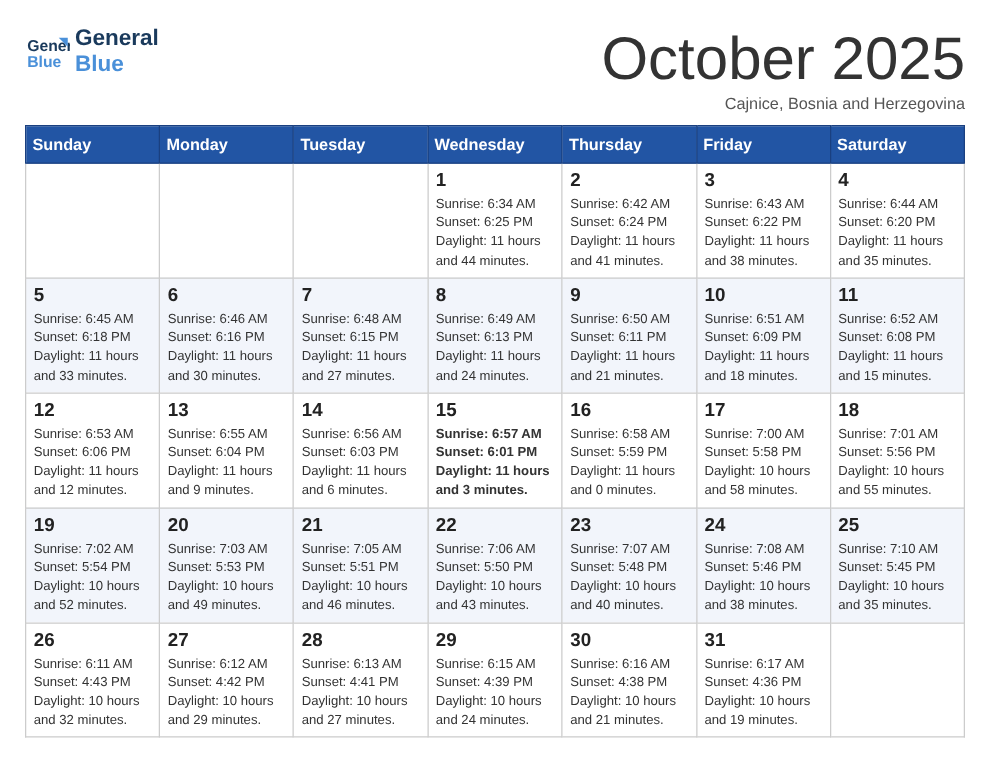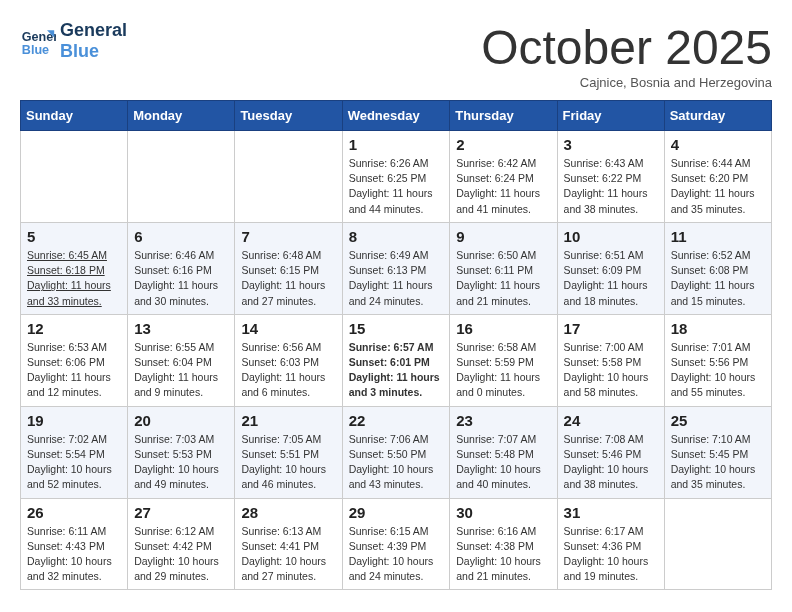--- a/index.html
+++ b/index.html
@@ -117,21 +117,21 @@
         <th>Saturday</th>
       </tr>
   </thead>
   <tbody id="calendar-body">
   <tr>
         <td class="empty-cell"></td>
         <td class="empty-cell"></td>
         <td class="empty-cell"></td>
         <td>
           <div class="day-number">1</div>
-          <div class="day-info" style="white-space: pre-line;">Sunrise: 6:26 AM
+          <div class="day-info" style="white-space: pre-line;">Sunrise: 6:34 AM
 Sunset: 6:25 PM
 Daylight: 11 hours
 and 44 minutes.</div>
         </td>
         <td>
           <div class="day-number">2</div>
           <div class="day-info" style="white-space: pre-line;">Sunrise: 6:42 AM
 Sunset: 6:24 PM
 Daylight: 11 hours
 and 41 minutes.</div>
@@ -147,21 +147,21 @@
           <div class="day-number">4</div>
           <div class="day-info" style="white-space: pre-line;">Sunrise: 6:44 AM
 Sunset: 6:20 PM
 Daylight: 11 hours
 and 35 minutes.</div>
         </td>
       </tr>
       <tr>
         <td>
           <div class="day-number">5</div>
-          <div class="day-info" style="white-space: pre-line; text-decoration: underline;">Sunrise: 6:45 AM
+          <div class="day-info" style="white-space: pre-line;">Sunrise: 6:45 AM
 Sunset: 6:18 PM
 Daylight: 11 hours
 and 33 minutes.</div>
         </td>
         <td>
           <div class="day-number">6</div>
           <div class="day-info" style="white-space: pre-line;">Sunrise: 6:46 AM
 Sunset: 6:16 PM
 Daylight: 11 hours
 and 30 minutes.</div>

